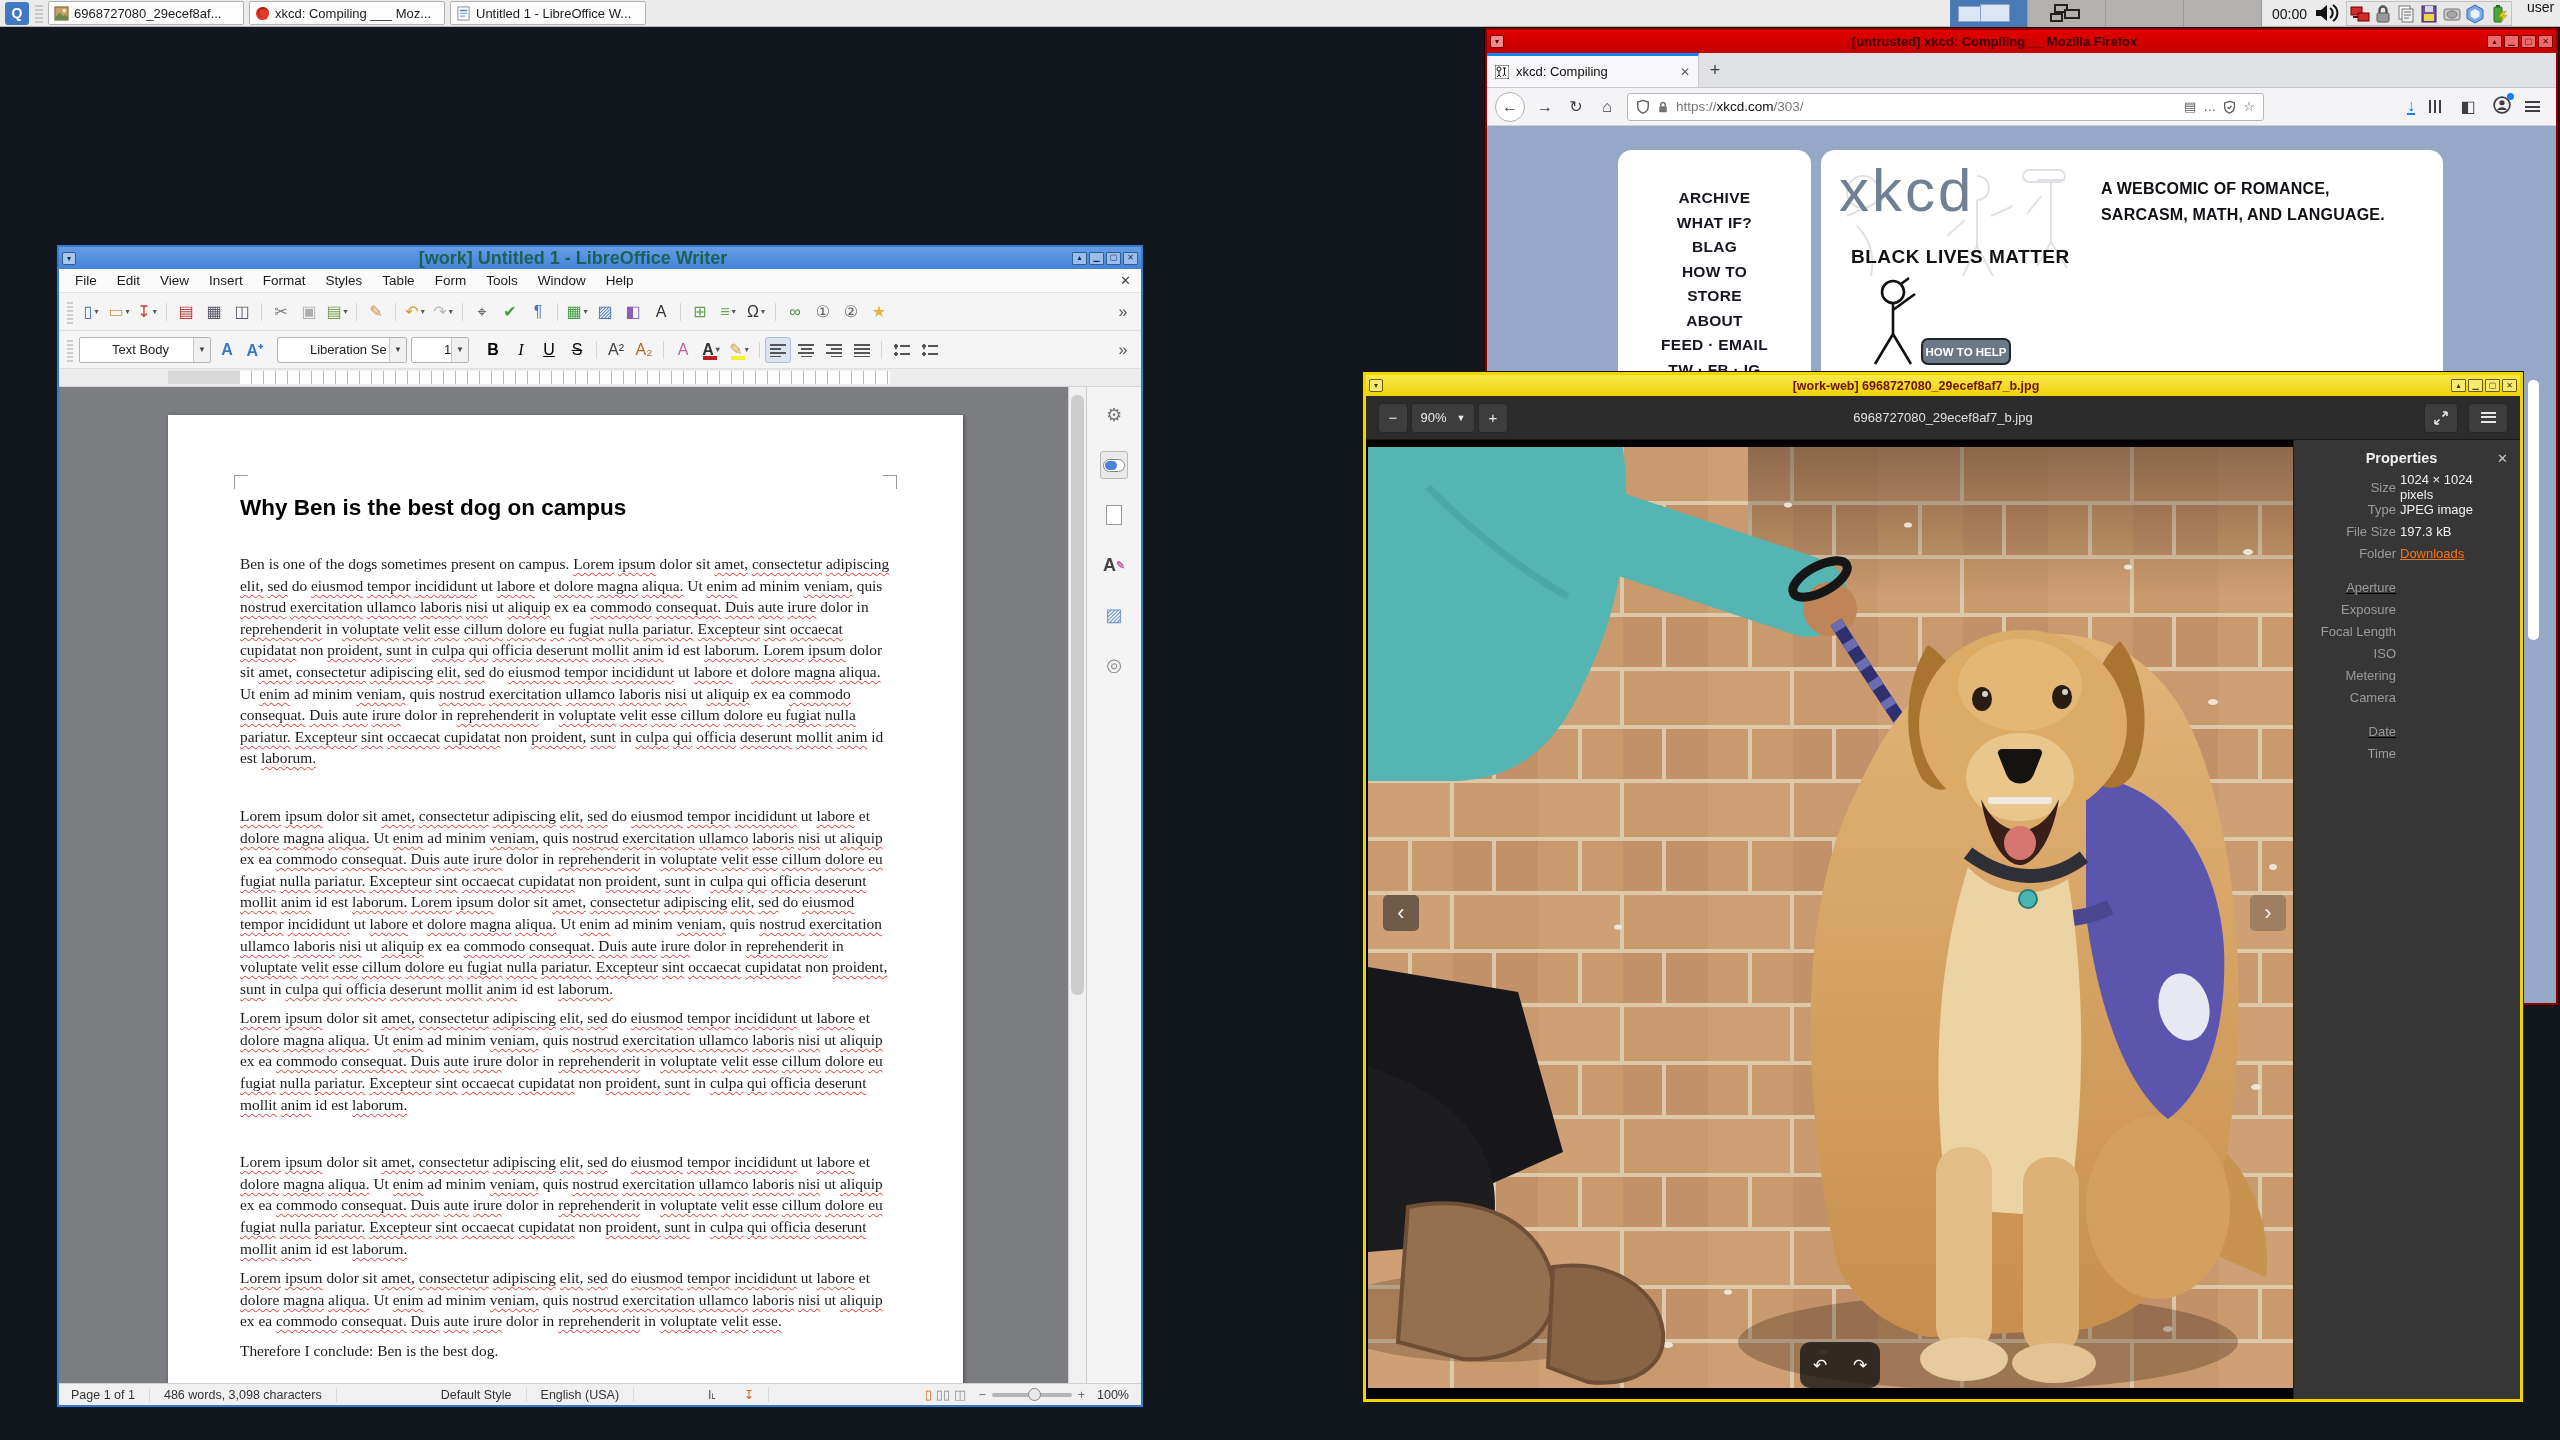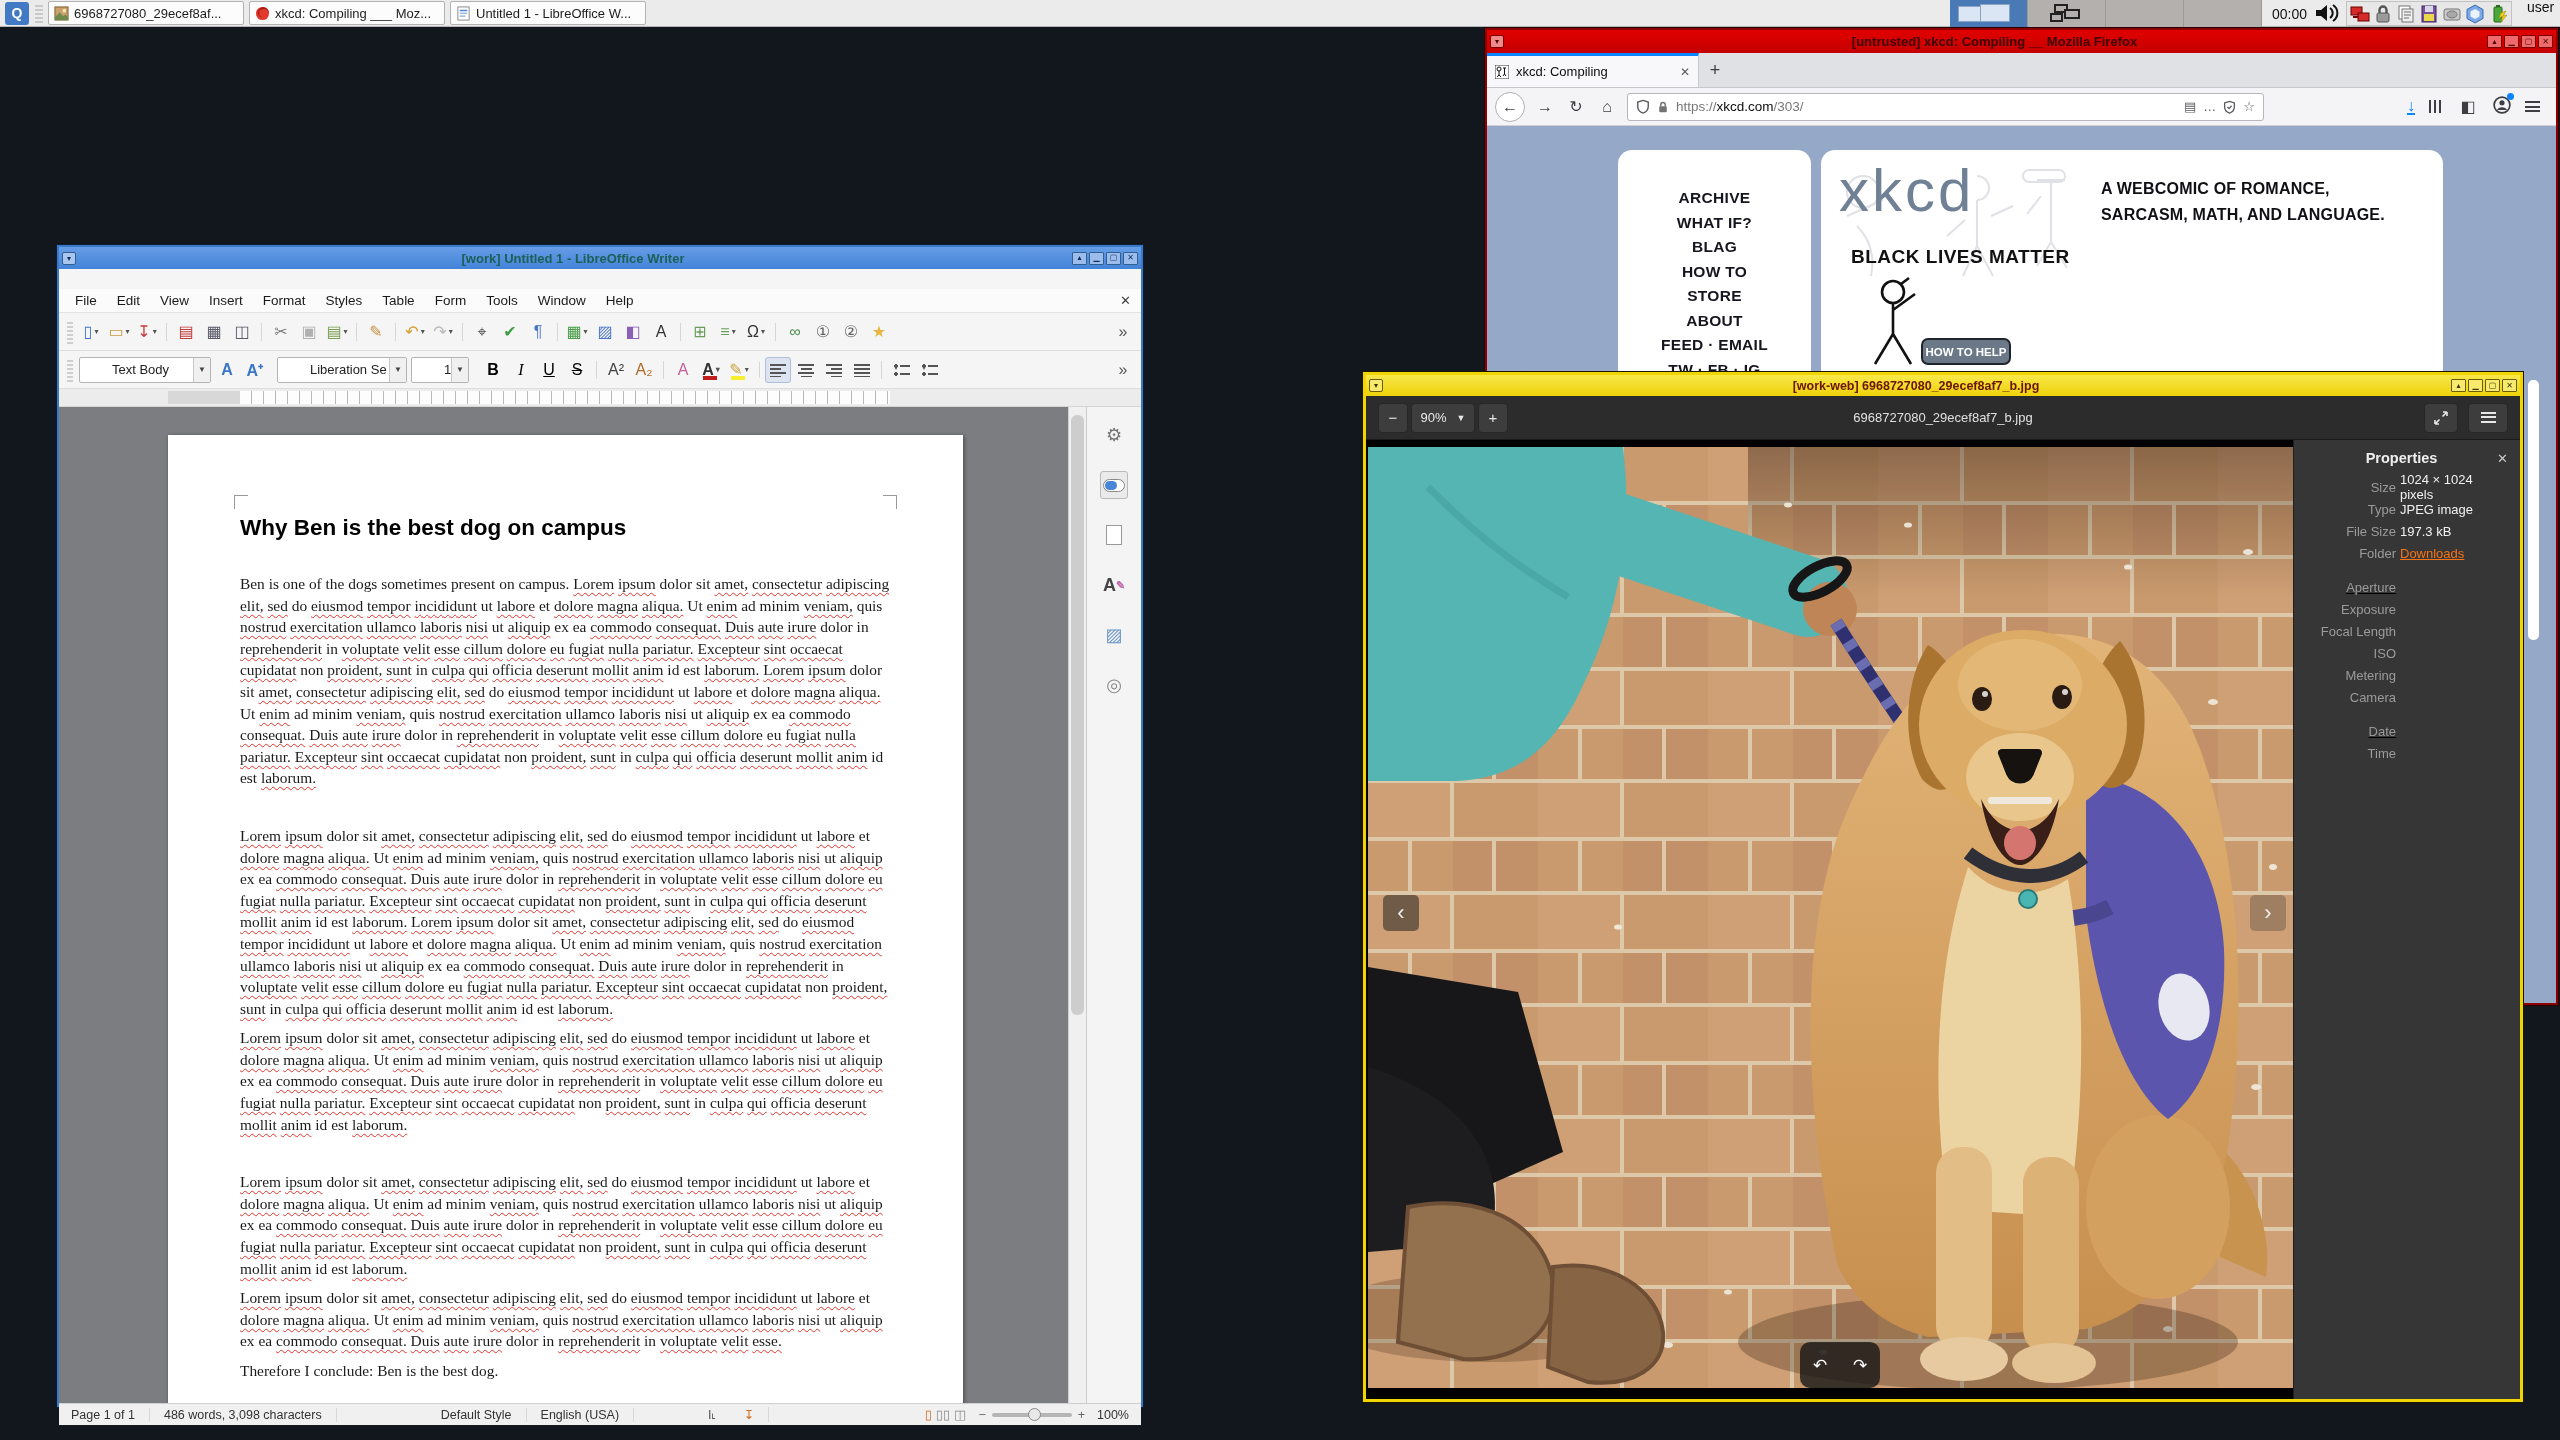--- a/index.html
+++ b/index.html
@@ -76,23 +76,23 @@
   #ivpanel .phead .t { flex:1; text-align:center; font-size:14.5px; font-weight:bold; color:#efefef; }
   .prow { display:flex; gap:4px; height:22px; align-items:center; font-size:13px; }
   .prow .pl { width:90px; text-align:right; color:#9b9b9b; flex:0 0 auto; }
   .prow .pv { color:#f1f1f1; }
   .prow .pv.link { color:#f97316; text-decoration:underline; }
   .prow.gap { margin-top:12px;text-decoration:underline; }
 
   
   #lowin { left:57px; top:245px; width:1086px; height:1162px; background:#f5f5f5; border:2px solid #3a78c8; box-shadow:0 0 0 1px #0d1b33; z-index:10; }
   #lotitle { height:22px; background:linear-gradient(#669de6,#4283d8); }
-  #lotitle .t { flex:1; text-align:center; font-size:13px; font-weight:bold; color:#1d6058; }
+  #lotitle .t { flex:1; text-align:center; font-size:18px; font-weight:bold; color:#1d6058; }
   #lotitle .wc { background:#9cbcec; border:1px solid #2f6090; color:#0c2f5e; }
-  #lomenu { height:24px; background:#fbfbfb; border-bottom:1px solid #e2e2e2; display:flex; align-items:center; padding-left:6px;margin-top:20px; }
+  #lomenu { height:24px; background:#fbfbfb; border-bottom:1px solid #e2e2e2; display:flex; align-items:center; padding-left:6px; }
   .mitem { font-size:13.5px; color:#1a1a1a; padding:0 10px; }
   .menclose { margin-left:auto; margin-right:10px; color:#444; font-size:13px; }
   .lotb { height:38px; background:#f5f5f5; border-bottom:1px solid #dedede; display:flex; align-items:center; padding:0 4px; }
   .tbgrip { width:6px; height:24px; margin:0 4px; background:repeating-linear-gradient(0deg,#cfcfcf 0 2px,transparent 2px 4px); }
   .tb-icon { position:relative; min-width:26px; height:26px; display:flex; align-items:center; justify-content:center; font-size:16px; border-radius:3px; margin:0 1px; padding:0 2px; }
   .tb-icon.sep { margin-left:12px; }
   .tb-icon.sep::before { content:""; position:absolute; left:-7px; top:4px; bottom:4px; width:1px; background:#d6d6d6; }
   .tb-icon.dd::after { content:"▾"; font-size:8px; color:#555; margin-left:2px; }
   .tb-icon.active { background:#dbe4f0; border:1px solid #aebfd6; }
   .tb-icon.push-right { margin-left:auto; }

